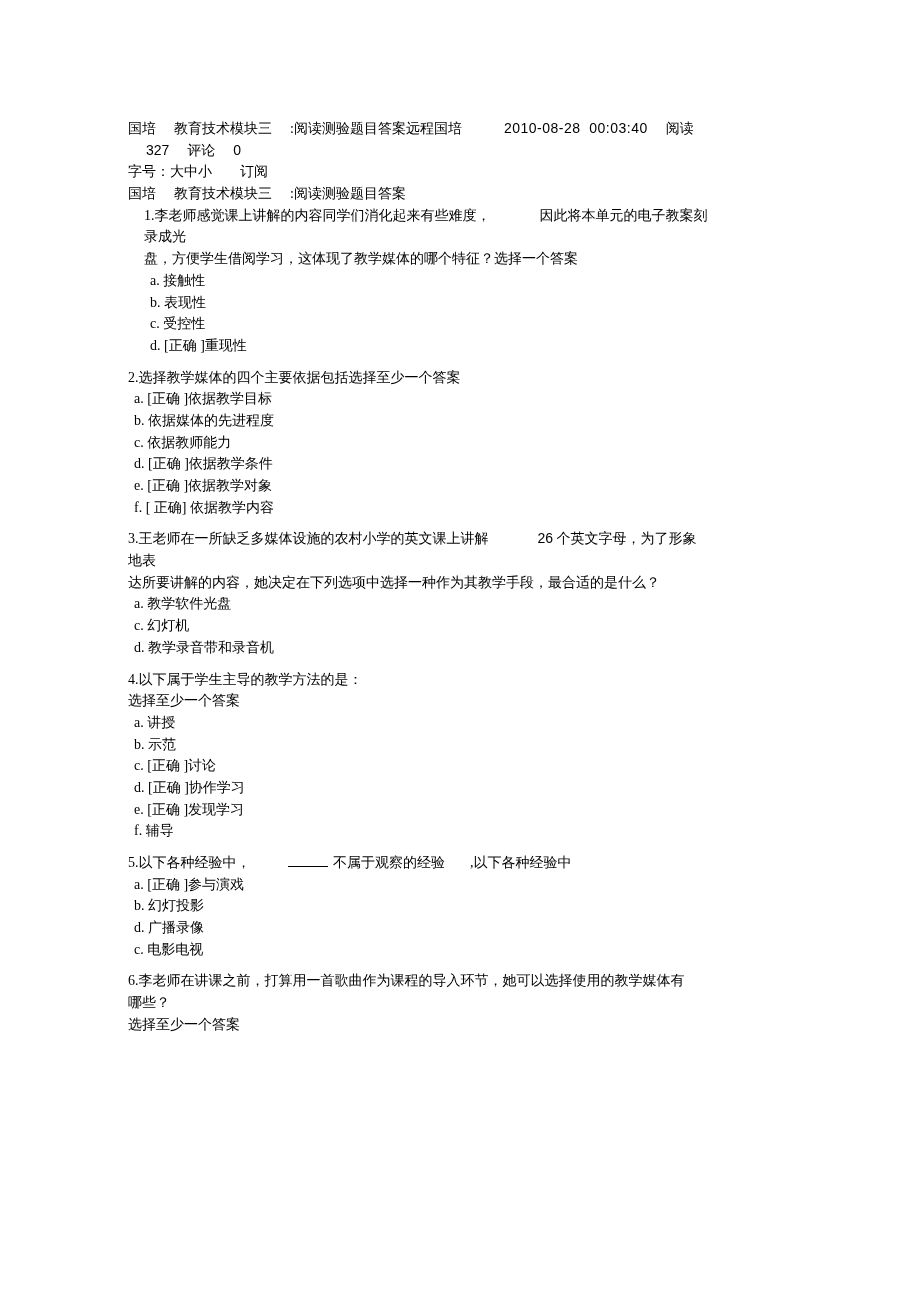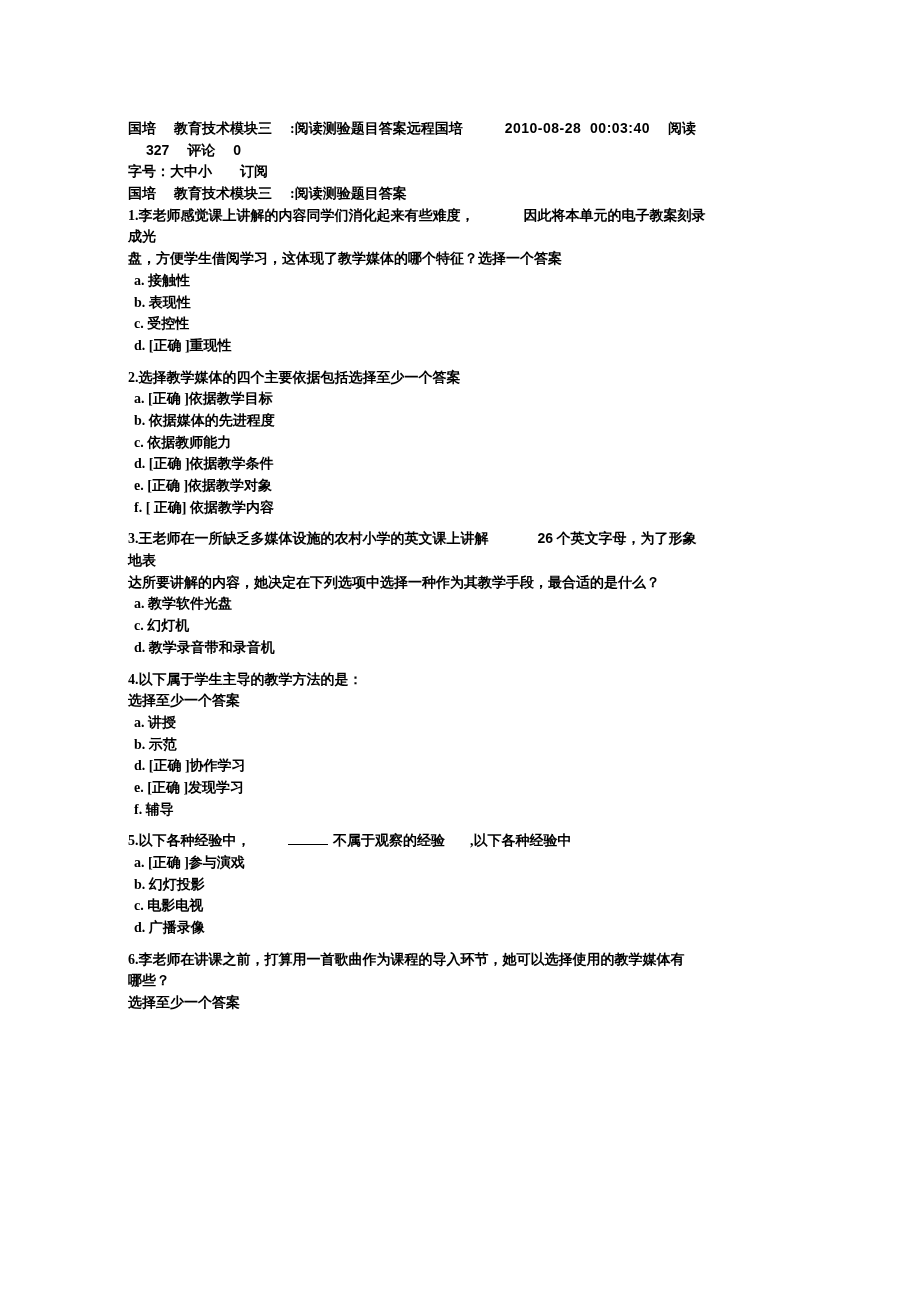--- a/index.html
+++ b/index.html
@@ -9,21 +9,20 @@
     font-family: "SimSun", "宋体", serif;
     font-size: 14px;
     color: #000;
     line-height: 1.55;
   }
   .page {
     width: 837px;
     min-height: 1303px;
     box-sizing: border-box;
     padding: 118px 128px 60px 128px;
-    font-weight: bold;
   }
   .header-line {
     display: flex;
     flex-wrap: wrap;
     gap: 0;
     align-items: baseline;
   }
   .header-line > span {
     white-space: pre;
   }
@@ -33,20 +32,21 @@
   }
   .num {
     font-family: Arial, sans-serif;
     text-align: center;
   }
   .qblock {
     margin-top: 10px;
   }
   .first-q {
     margin-top: 0;
+    margin-left: 16px;
   }
   .opt {
     padding-left: 6px;
   }
   .gap {
     display: inline-block;
     width: 28px;
   }
   .gap-sm {
     display: inline-block;
@@ -136,38 +136,39 @@
     <div class="opt">a.  教学软件光盘</div>
     <div class="opt">c.  幻灯机</div>
     <div class="opt">d.  教学录音带和录音机</div>
   </div>
 
   <div class="qblock">
     <div>4.以下属于学生主导的教学方法的是：</div>
     <div>选择至少一个答案</div>
     <div class="opt">a.  讲授</div>
     <div class="opt">b.  示范</div>
+    <div class="opt">c. [正确 ]讨论</div>
     <div class="opt">d. [正确 ]协作学习</div>
     <div class="opt">e. [正确 ]发现学习</div>
     <div class="opt">f.  辅导</div>
   </div>
 
   <div class="qblock">
     <div>
       <span>5.以下各种经验中，</span>
       <span class="gap"></span>
       <span class="blank-underline"></span>
       <span>不属于观察的经验</span>
       <span class="gap-sm"></span>
       <span>,以下各种经验中</span>
     </div>
     <div class="opt">a. [正确 ]参与演戏</div>
     <div class="opt">b.  幻灯投影</div>
+    <div class="opt">d.  广播录像</div>
     <div class="opt">c.  电影电视</div>
-    <div class="opt">d.  广播录像</div>
   </div>
 
   <div class="qblock">
     <div>6.李老师在讲课之前，打算用一首歌曲作为课程的导入环节，她可以选择使用的教学媒体有</div>
     <div>哪些？</div>
     <div>选择至少一个答案</div>
   </div>
 
 </div>
 

